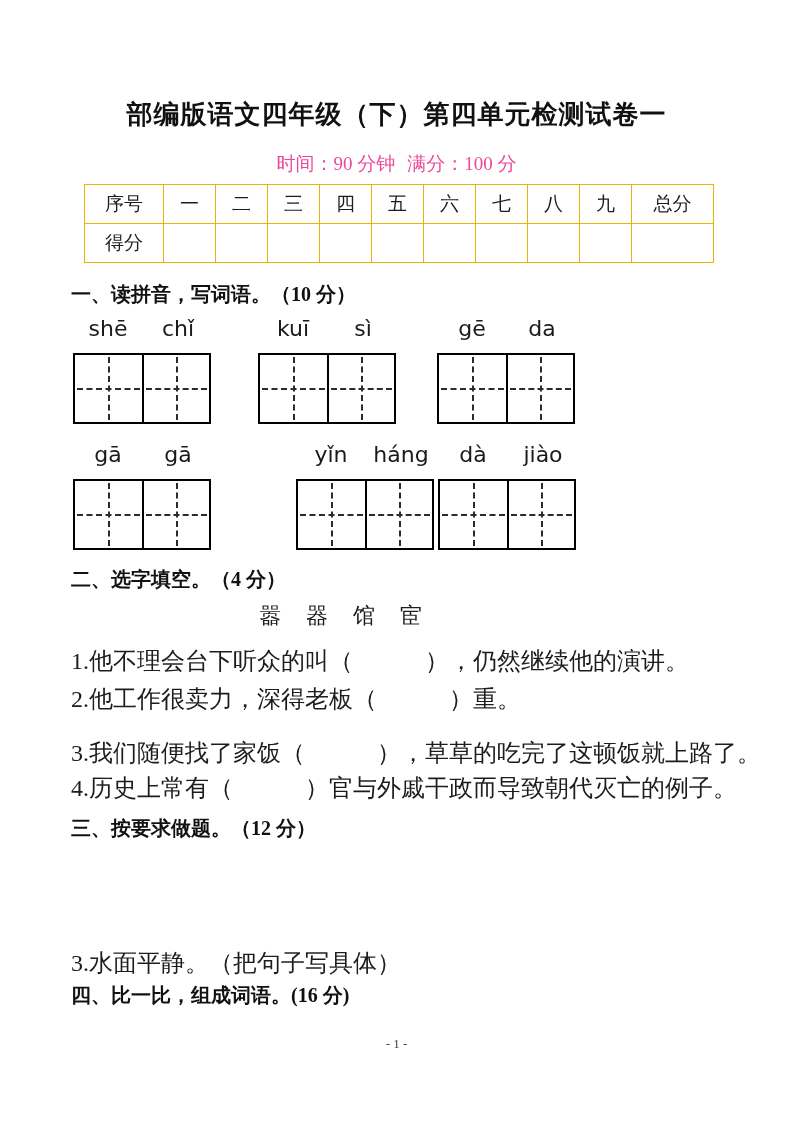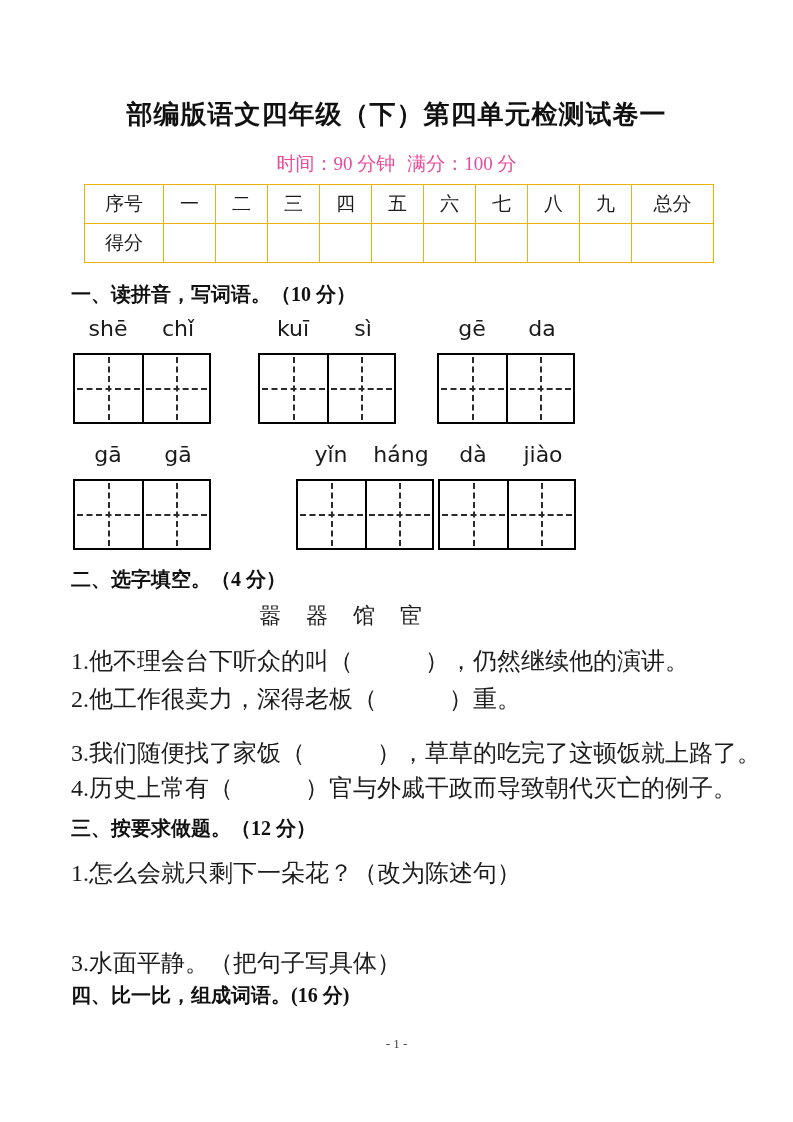--- a/index.html
+++ b/index.html
@@ -208,20 +208,19 @@
     <span>宦</span>
   </div>
 
   <div class="item" style="top:645px;">1.他不理会台下听众的叫（　　　），仍然继续他的演讲。</div>
   <div class="item" style="top:672px;margin-top:11px;">2.他工作很卖力，深得老板（　　　）重。</div>
   <div class="item" style="top:737px;">3.我们随便找了家饭（　　　），草草的吃完了这顿饭就上路了。</div>
   <div class="item" style="top:762px;margin-top:10px;">4.历史上常有（　　　）官与外戚干政而导致朝代灭亡的例子。</div>
 
   <div class="sec-heading" style="top:815px;">三、按要求做题。（12 分）</div>
 
-  <div class="item" style="top:857px;">1.怎么会就只剩下一朵花？（改为陈述句）</div>
   <div class="item" style="top:947px;">3.水面平静。（把句子写具体）</div>
 
   <div class="sec-heading" style="top:982px;">四、比一比，组成词语。(16 分)</div>
 
   <div class="footer">- 1 -</div>
 
 </div>
 
 </body></html>

